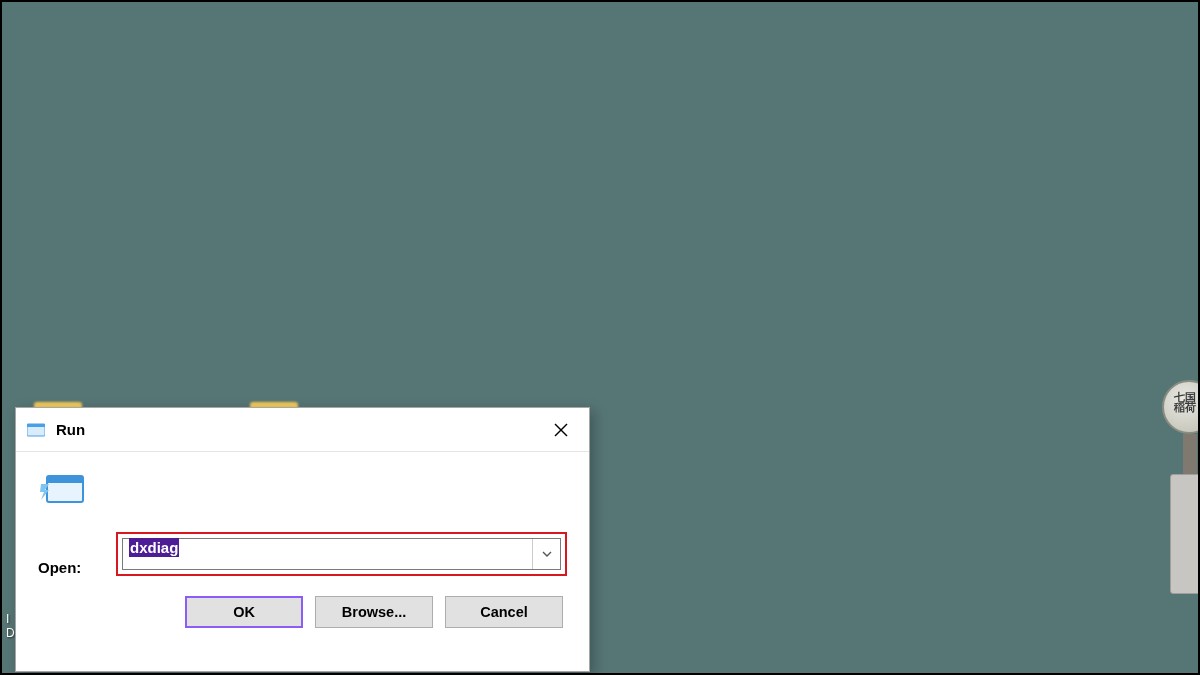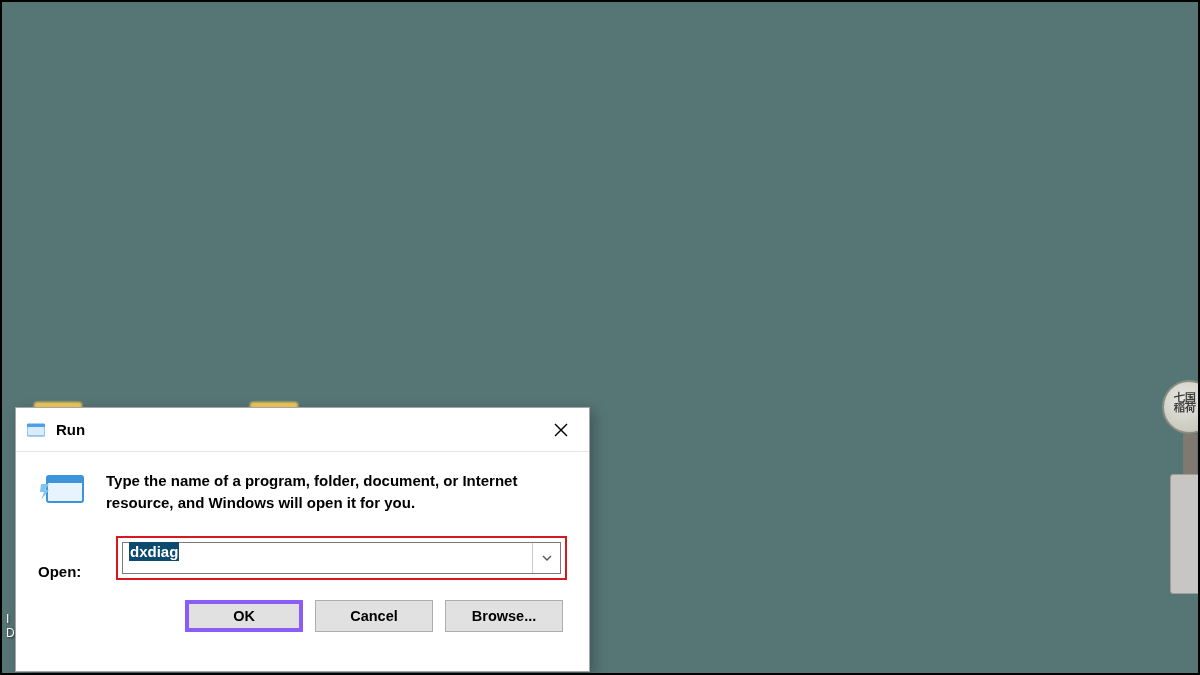--- a/index.html
+++ b/index.html
@@ -161,21 +161,21 @@
       flex: 1;
       border: none;
       outline: none;
       height: 100%;
       font-size: 15px;
       padding: 0 6px;
       color: #000;
       background: transparent;
     }
     .combo-input .selected {
-      background: #0c4a6e;
+      background: #4c1d95;
       color: #fff;
       padding: 1px 1px;
     }
     .combo-dropdown {
       width: 28px;
       height: 100%;
       display: flex;
       align-items: center;
       justify-content: center;
       border-left: 1px solid #ccc;
@@ -194,21 +194,21 @@
       background: #e1e1e1;
       border: 1px solid #adadad;
       font-size: 14.5px;
       color: #000;
       display: flex;
       align-items: center;
       justify-content: center;
       cursor: pointer;
     }
     .btn.default {
-      border: 4px solid #8b5cf6;
+      border: 2px solid #8b5cf6;
     }
   </style>
 </head>
 <body>
 
 <div class="folder-hint left"></div>
 <div class="folder-hint right"></div>
 
 <div class="desktop-text">
   <span>I</span><br>
@@ -243,38 +243,37 @@
 
   <div class="content">
     <div class="desc-row">
       <span class="run-icon">
         <svg width="48" height="36" viewBox="0 0 48 36">
           <rect x="8" y="4" width="36" height="26" rx="2" fill="#e8f4fd" stroke="#3d94db" stroke-width="2"></rect>
           <rect x="8" y="4" width="36" height="7" fill="#3d94db"></rect>
           <path d="M2 12 L10 12 L6 18 L10 18 L2 28 L5 20 L1 20 Z" fill="#7fc5f0"></path>
         </svg>
       </span>
-      <div class="description">Type the name of a program, folder, document, or Internet resource, and Windows will open it for you.</div>
     </div>
 
     <div class="input-row">
       <div class="open-label">Open:</div>
       <div class="combo-highlight">
         <div class="combo">
           <div class="combo-input">
             <span class="selected">dxdiag</span>
           </div>
           <div class="combo-dropdown">
             <svg width="10" height="6" viewBox="0 0 10 6">
               <path d="M1 1 L5 5 L9 1" fill="none" stroke="#555" stroke-width="1.4"></path>
             </svg>
           </div>
         </div>
       </div>
     </div>
 
     <div class="button-row">
       <div class="btn default">OK</div>
+      <div class="btn">Browse...</div>
       <div class="btn">Cancel</div>
-      <div class="btn">Browse...</div>
     </div>
   </div>
 </div>
 
 </body></html>

